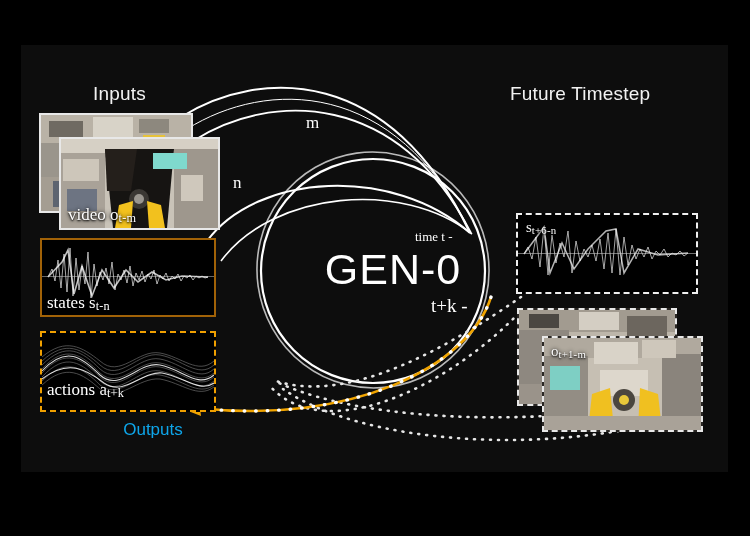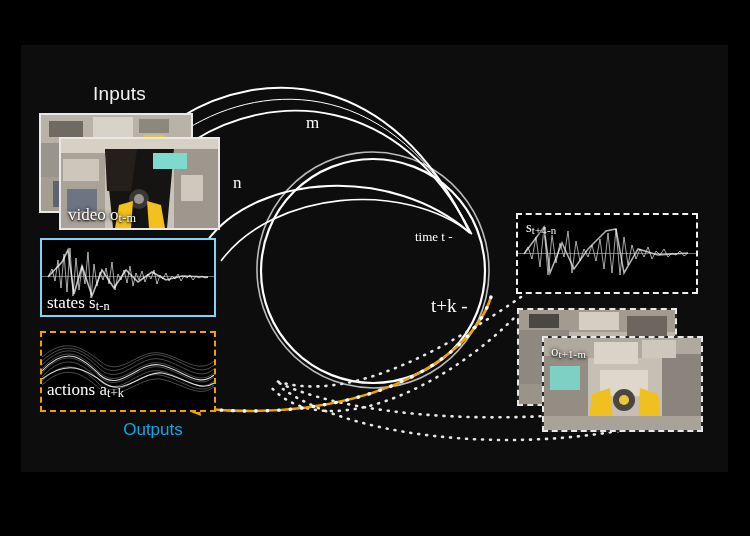--- a/index.html
+++ b/index.html
@@ -7,39 +7,40 @@
   #stage{position:relative;width:690px;height:536px;background:#000;}
   #slide{position:absolute;left:21px;top:45px;width:707px;height:427px;background:#0d0d0d;overflow:hidden;}
   .hdr{position:absolute;color:#f2f2f2;font-family:"Liberation Sans",sans-serif;font-weight:400;letter-spacing:.2px;}
   #hdr-inputs{left:72px;top:38px;font-size:19px;}
   #hdr-future{left:489px;top:38px;font-size:19px;}
   .vidframe{position:absolute;border:2px solid #e8e8e8;overflow:hidden;background:#3a3a38;}
   .vidframe .inner{position:absolute;inset:0;}
   .boxlabel{position:absolute;color:#fff;font-family:"Liberation Serif",serif;text-shadow:0 0 4px #000,0 1px 2px #000;white-space:nowrap;}
   .sub{font-size:.72em;vertical-align:-.18em;letter-spacing:.2px;}
   .wavebox{position:absolute;background:#000;overflow:hidden;}
-  .wb-solid{border:2px solid #7dd3fc;}
+  .wb-solid{border:2px solid #a16207;}
   .wb-dash-white{border:2px dashed #efefef;}
   .wb-dash-orange{border:2px dashed #f0a000;}
   #outputs{position:absolute;left:57px;top:375px;width:150px;text-align:center;color:#0ea5e9;font-size:17px;font-family:"Liberation Sans",sans-serif;}
   #gen0{position:absolute;left:252px;top:200px;width:240px;text-align:center;color:#fff;font-size:43px;font-family:"Liberation Sans",sans-serif;font-weight:400;letter-spacing:1px;}
   .curvelabel{position:absolute;color:#fff;font-family:"Liberation Serif",serif;font-size:17px;}
   #lab-m{left:285px;top:68px;}
   #lab-n{left:212px;top:128px;}
   #lab-timet{left:394px;top:184px;font-size:13px;}
   #lab-tk{left:410px;top:250px;font-size:19px;}
   svg.overlay{position:absolute;left:0;top:0;width:707px;height:427px;pointer-events:none;}
 </style>
 </head>
 <body>
 
 <div id="stage">
   <div id="slide">
 
     <div class="hdr" id="hdr-inputs">Inputs</div>
+    <div class="hdr" id="hdr-future">Future Timestep</div>
 
     <svg class="overlay" viewBox="0 0 707 427">
       <defs>
         <linearGradient id="wfade" x1="0" x2="1">
           <stop offset="0" stop-color="#ffffff" stop-opacity="0.85"></stop>
           <stop offset="1" stop-color="#ffffff" stop-opacity="1"></stop>
         </linearGradient>
       </defs>
 
       <ellipse cx="352" cy="225" rx="116" ry="118" fill="none" stroke="#d8d8d8" stroke-width="1.6" opacity="0.85" transform="rotate(-8 352 225)"></ellipse>
@@ -56,20 +57,21 @@
       <path d="M 500 252 C 430 300 330 360 255 336" fill="none" stroke="#e6e6e6" stroke-width="2.6" stroke-linecap="round" stroke-dasharray="1 7"></path>
       <path d="M 498 268 C 420 348 300 400 248 340" fill="none" stroke="#e6e6e6" stroke-width="2.6" stroke-linecap="round" stroke-dasharray="1 7"></path>
       <path d="M 660 372 C 520 412 340 398 262 344" fill="none" stroke="#e6e6e6" stroke-width="2.6" stroke-linecap="round" stroke-dasharray="1 7"></path>
       <path d="M 662 352 C 540 382 350 380 258 338" fill="none" stroke="#e6e6e6" stroke-width="2.6" stroke-linecap="round" stroke-dasharray="1 7"></path>
 
       <path d="M 470 252 C 448 322 330 380 176 363" fill="none" stroke="#f0a400" stroke-width="2.6"></path>
       <path d="M 470 252 C 448 322 330 380 176 363" fill="none" stroke="#ffffff" stroke-width="3.4" stroke-linecap="round" stroke-dasharray="0.5 11"></path>
       <polygon points="178,356 162,364 180,371" fill="#f0a400"></polygon>
     </svg>
 
+    <div id="gen0">GEN-0</div>
 
     <div class="curvelabel" id="lab-m">m</div>
     <div class="curvelabel" id="lab-n">n</div>
     <div class="curvelabel" id="lab-timet">time t -</div>
     <div class="curvelabel" id="lab-tk">t+k -</div>
 
     <div class="vidframe" style="left:18px;top:68px;width:150px;height:96px;">
       <svg class="inner" viewBox="0 0 150 96" preserveAspectRatio="none">
         <rect width="150" height="96" fill="#cfc8bd"></rect>
         <rect x="0" y="0" width="150" height="30" fill="#b9b2a6"></rect>
@@ -159,21 +161,21 @@
         <rect width="178" height="77" fill="#000"></rect>
         <g stroke="#e4e4e4" stroke-width="0.8" opacity="0.9">
           <path d="M6 39 L10 32 L14 44 L18 22 L22 52 L26 12 L30 60 L34 20 L38 48 L42 28 L46 42 L50 16 L54 58 L58 26 L62 46 L66 34 L70 42 L74 30 L78 46 L82 24 L86 54 L90 18 L94 58 L98 14 L102 60 L106 22 L110 50 L114 30 L118 44 L122 34 L126 42 L130 32 L134 44 L138 36 L142 40 L146 34 L150 42 L154 38 L158 40 L162 36 L166 41 L170 38" fill="none"></path>
         </g>
         <g stroke="#ffffff" stroke-width="1.5" opacity="0.7">
           <path d="M6 39 L26 12 L32 58 L44 28 L56 54 L70 34 L88 16 L98 14 L106 58 L120 34 L140 40 L170 38" fill="none"></path>
         </g>
         <rect x="0" y="38" width="178" height="1" fill="#d0d0d0" opacity="0.55"></rect>
       </svg>
       <div class="boxlabel" style="left:8px;top:4px;font-size:15px;">
-        <span>s</span><span class="sub">t+4-n</span>
+        <span>s</span><span class="sub">t+6-n</span>
       </div>
     </div>
 
     <div style="position:absolute;left:496px;top:263px;width:156px;height:94px;border:2px dashed #e8e8e8;overflow:hidden;background:#2a2724;">
       <svg class="inner" viewBox="0 0 156 94" preserveAspectRatio="none">
         <rect width="156" height="94" fill="#bdb6aa"></rect>
         <rect x="0" y="0" width="156" height="22" fill="#a29b90"></rect>
         <rect x="0" y="20" width="50" height="74" fill="#8e8880"></rect>
         <rect x="10" y="4" width="30" height="14" fill="#4b4742"></rect>
         <rect x="60" y="2" width="40" height="18" fill="#d4cec3"></rect>

